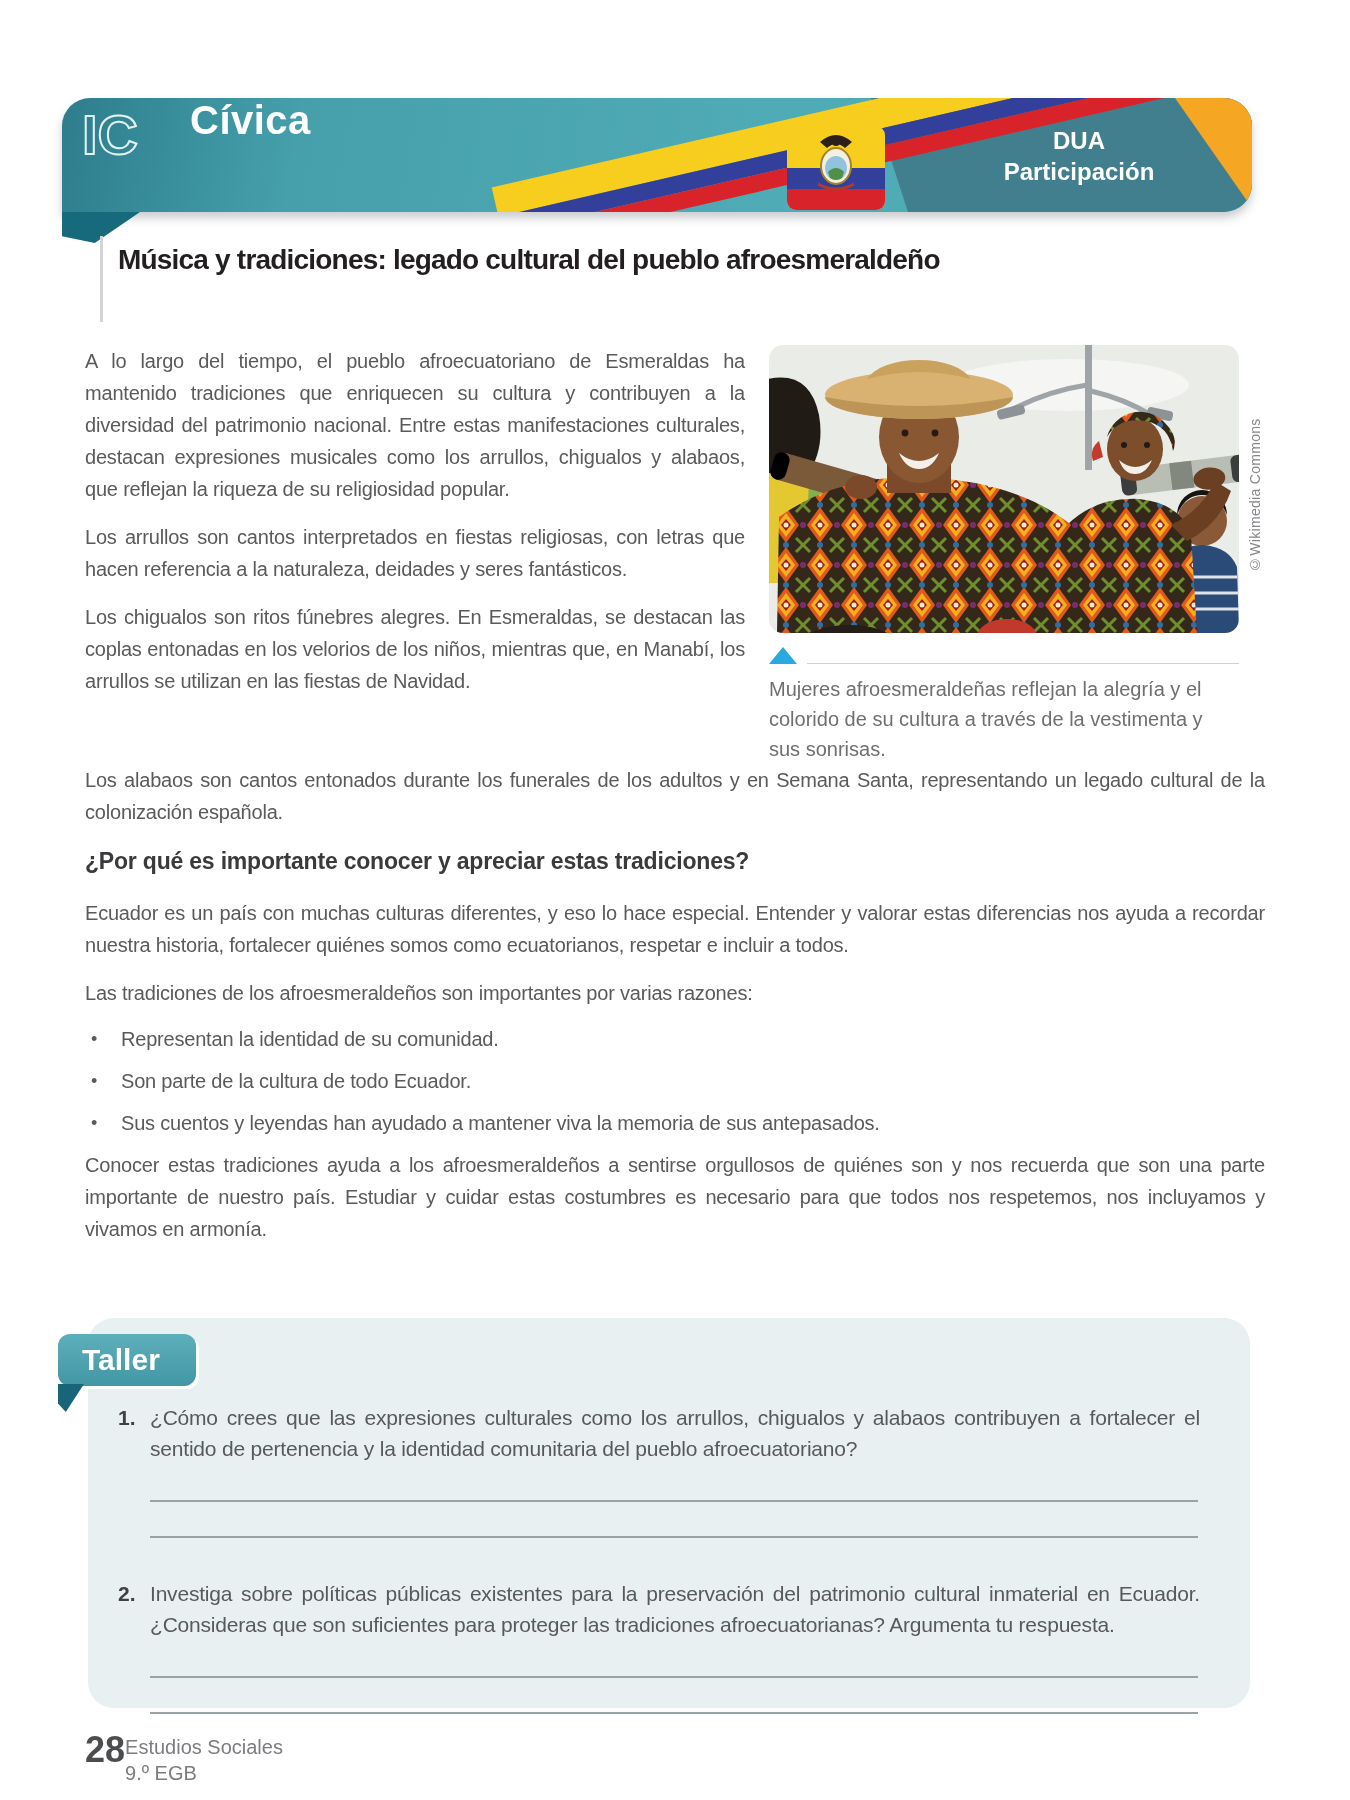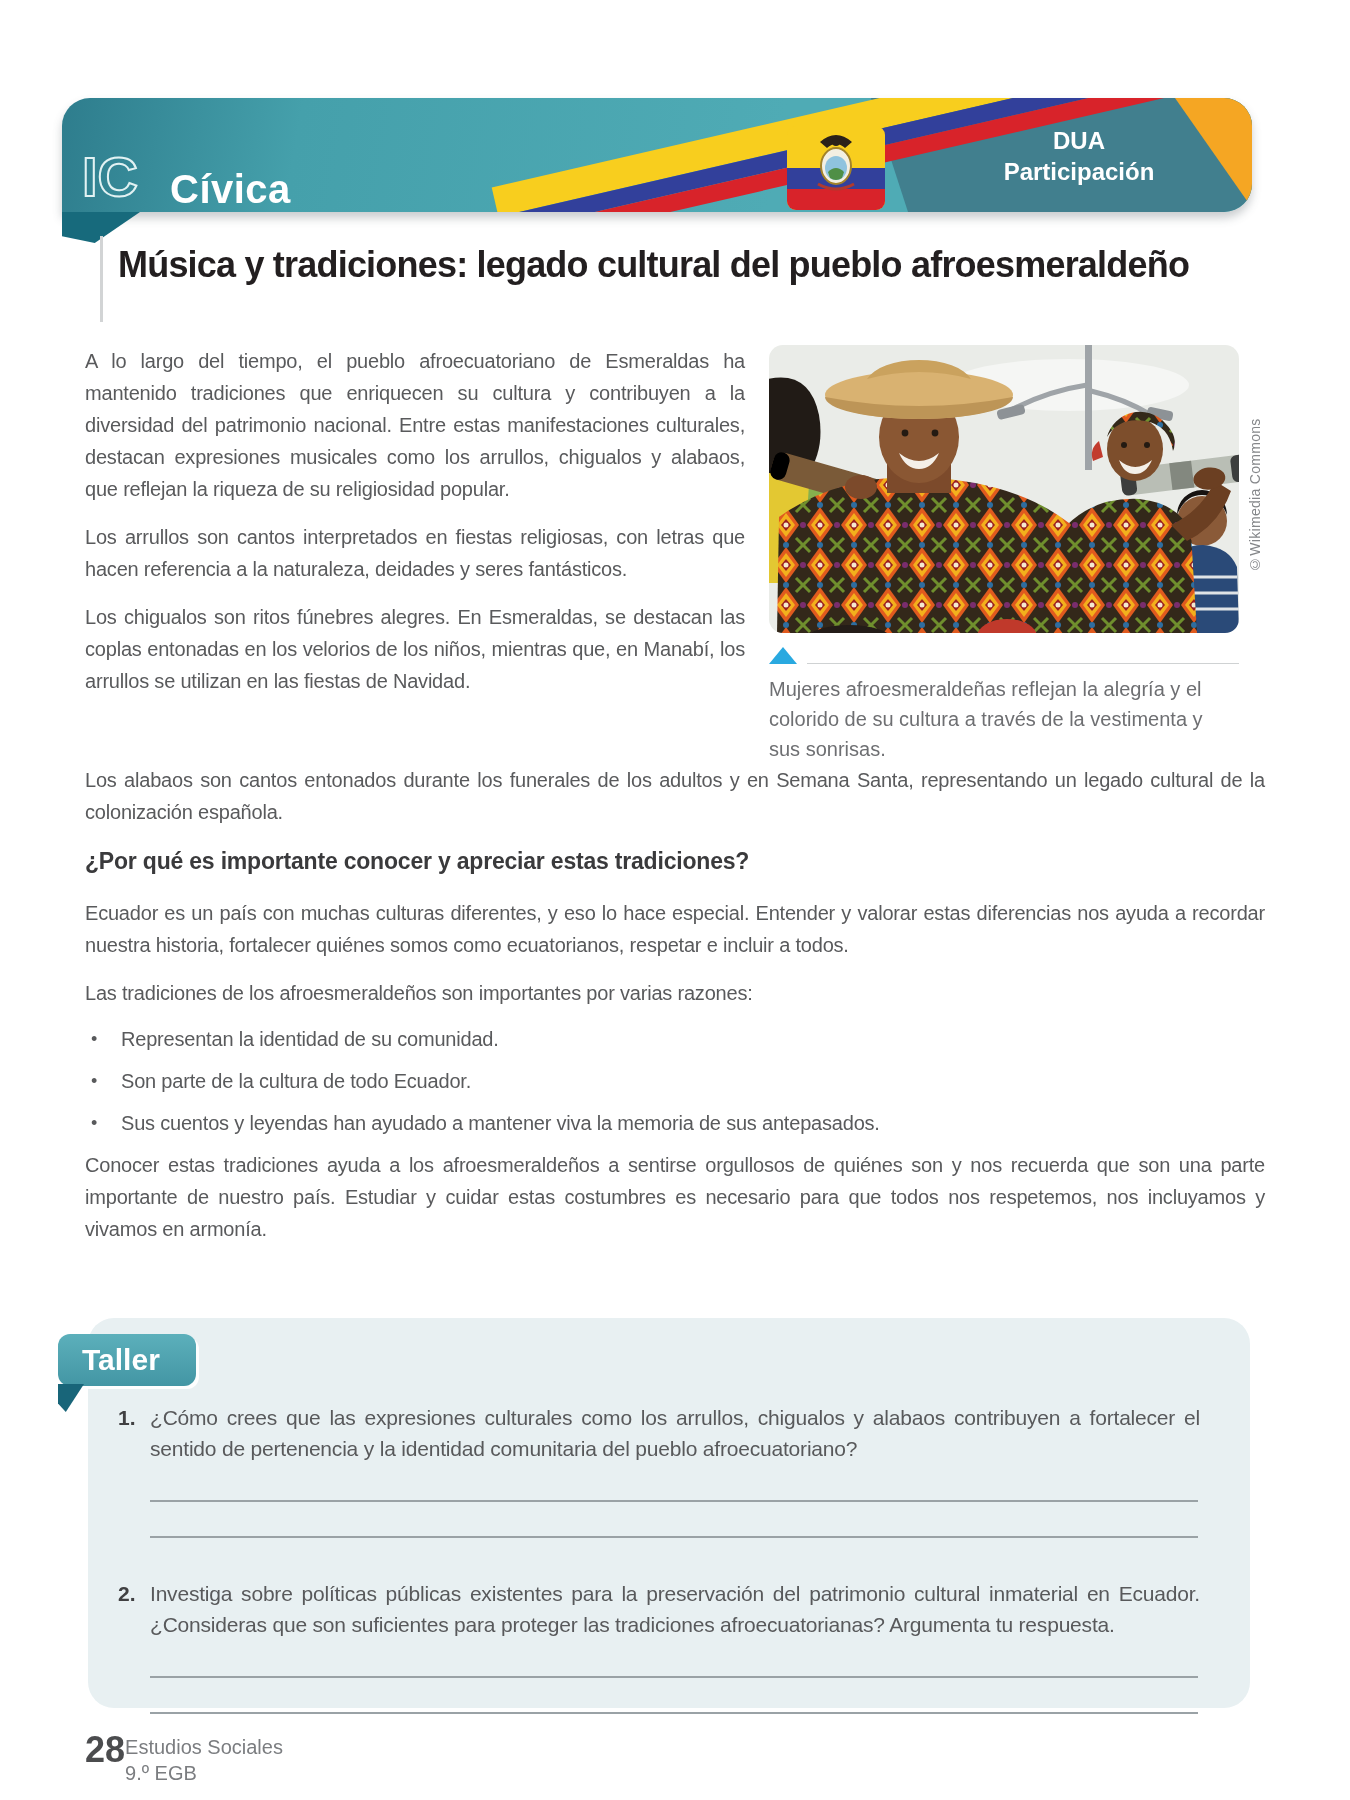--- a/index.html
+++ b/index.html
@@ -9,35 +9,35 @@
   }
 
   
   .band{
     position:absolute;left:62px;top:98px;width:1190px;height:114px;
     border-radius:28px 28px 28px 0;overflow:hidden;
     background:linear-gradient(100deg,#2e7d8d 0%,#45a0ab 20%,#4fabb5 60%,#4fabb5 100%);
     box-shadow:0 6px 10px rgba(80,90,95,.30);
   }
   .band-art{position:absolute;left:0;top:0;}
-  .band-logo{position:absolute;left:16px;top:0;height:114px;display:flex;align-items:flex-end;z-index:3;}
+  .band-logo{position:absolute;left:16px;top:0;height:114px;display:flex;align-items:flex-start;gap:20px;z-index:3;}
   .subject-label{color:#ffffff;font-size:40px;font-weight:bold;letter-spacing:.5px;}
   .badge{position:absolute;right:58px;top:0;height:114px;width:230px;display:flex;flex-direction:column;justify-content:center;text-align:center;color:#fff;z-index:3;}
   .badge-title{font-size:24px;font-weight:bold;line-height:34px;}
   .badge-sub{font-size:24px;font-weight:bold;line-height:28px;}
   .band-fold{
     position:absolute;left:62px;top:212px;width:78px;height:31px;
     background:#176a7c;clip-path:polygon(0 0,100% 0,42% 100%,0 78%);
   }
 
   
   .title-accent{position:absolute;left:100px;top:236px;width:3px;height:86px;background:#d2d4d5;}
   .page-title{
     position:absolute;left:118px;top:244px;width:1140px;margin:0;
-    font-size:36px;font-weight:bold;color:#231f20;letter-spacing:-0.8px;
+    font-size:28px;font-weight:bold;color:#231f20;letter-spacing:-0.8px;
   }
 
   
   .content{position:absolute;left:85px;top:345px;width:1180px;color:#595a5c;}
   .content p{margin:0 0 16px;font-size:20px;line-height:32px;text-align:justify;letter-spacing:-0.2px;}
   .cols{display:flex;gap:24px;}
   .col-text{width:660px;}
   .col-fig{width:496px;position:relative;}
 
   .photo-frame{width:470px;height:288px;border-radius:14px;overflow:hidden;display:block;}

